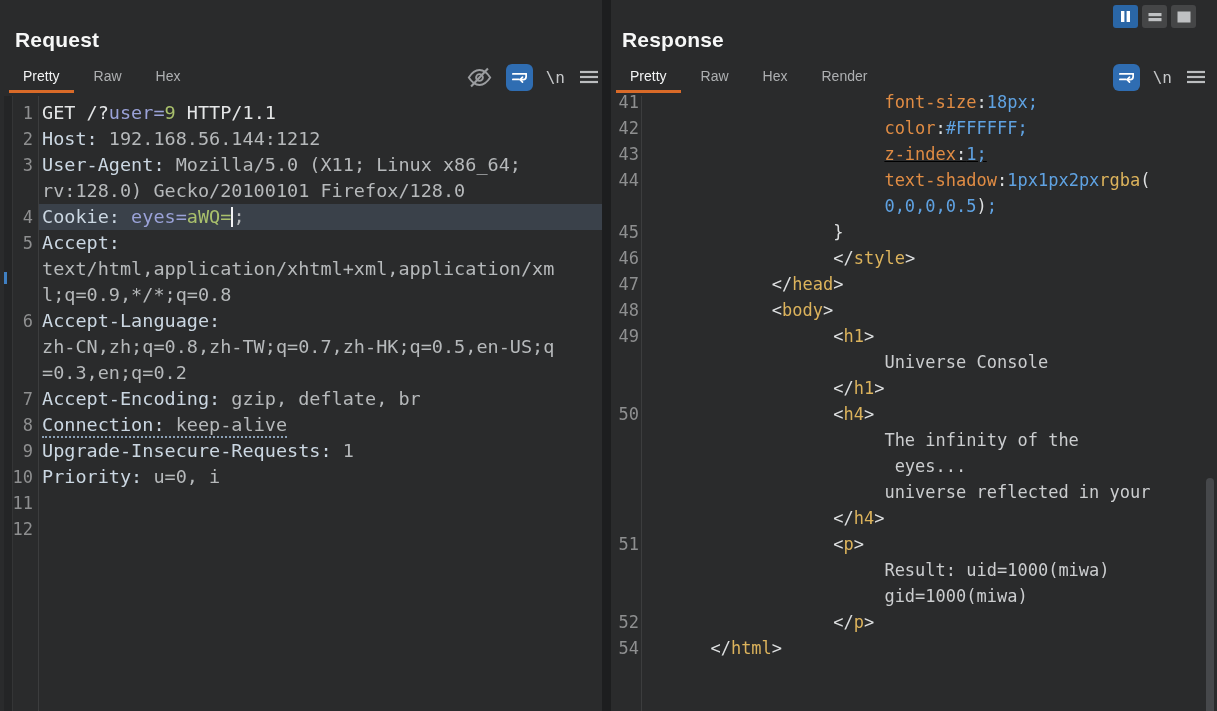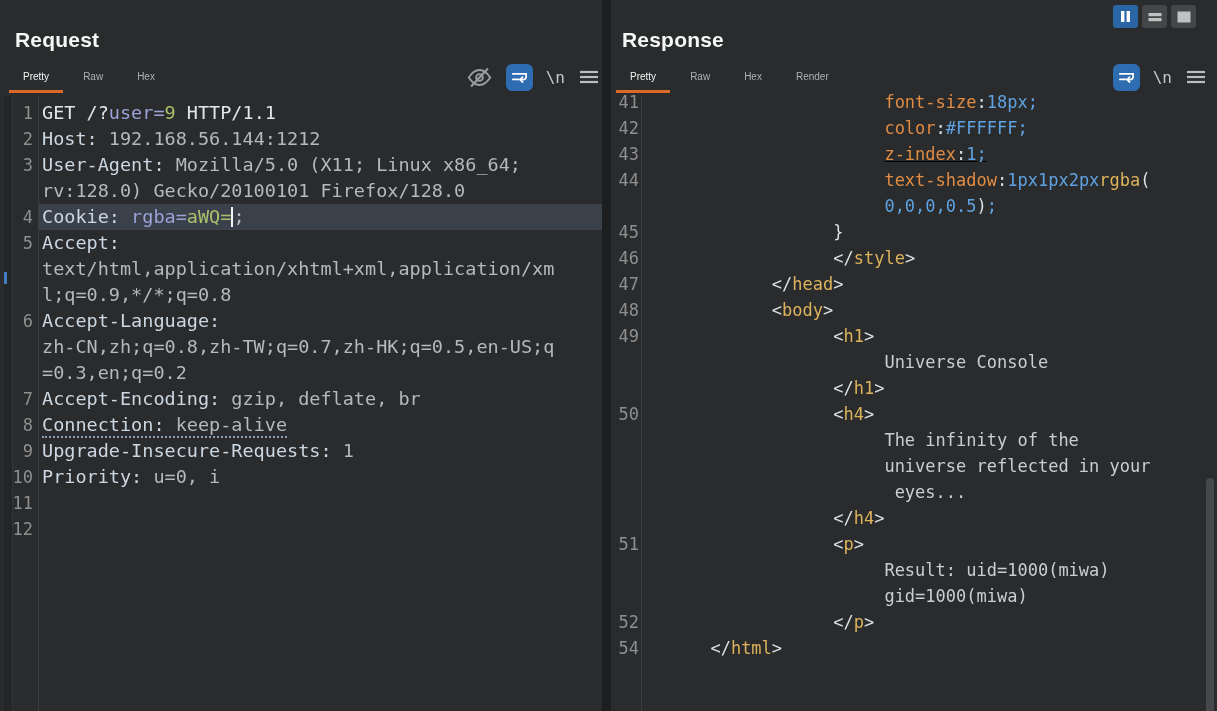--- a/index.html
+++ b/index.html
@@ -8,21 +8,21 @@
 
   .panel { position:absolute; top:0; bottom:0; background:#2a2b2c; overflow:hidden; }
   #request-panel  { left:4px;   width:602px; }
   #panel-divider  { position:absolute; left:602px; top:0; bottom:0; width:9px; background:#1d1e1f; }
   #response-panel { left:611px; width:606px; }
 
   .panel-title { position:absolute; top:28px; left:11px; font-size:21px; font-weight:700;
                  color:#f6f7f7; letter-spacing:.2px; }
 
   .tabs { position:absolute; top:62px; left:5px; height:31px; display:flex; gap:6px; }
-  .tab  { height:31px; line-height:29px; padding:0 14px; font-size:10px; color:#aeb0b2;
+  .tab  { height:31px; line-height:29px; padding:0 14px; font-size:14px; color:#aeb0b2;
           border-bottom:3px solid transparent; cursor:default; }
   .tab.active { color:#f2f3f4; border-bottom-color:#d96a28; }
 
   .toolbar { position:absolute; top:62px; height:30px; display:flex; align-items:center; gap:13px; }
   #request-panel .toolbar  { right:6px; }
   #response-panel .toolbar { right:10px; }
   .icon-btn { display:flex; align-items:center; justify-content:center; }
   .wrap-btn { width:27px; height:27px; border-radius:6px; background:#2f6db2; }
   .nl-label { font-family:"DejaVu Sans Mono", monospace; font-size:16px; color:#c6c8ca; }
 
@@ -102,21 +102,21 @@
   </div>
 
   <div class="left-strip"></div>
   <div class="scroll-marker"></div>
   <div class="gutter-line"></div>
   <div class="code" id="request-rows">
       <div class="code-row"><span class="gutter">1</span><span class="line-text"><span class="seg-plain">GET /?</span><span class="seg-param">user=</span><span class="seg-green">9</span><span class="seg-plain"> HTTP/1.1</span></span></div>
       <div class="code-row"><span class="gutter">2</span><span class="line-text"><span class="seg-hname">Host:</span><span class="seg-hval"> 192.168.56.144:1212</span></span></div>
       <div class="code-row"><span class="gutter">3</span><span class="line-text"><span class="seg-hname">User-Agent:</span><span class="seg-hval"> Mozilla/5.0 (X11; Linux x86_64;</span></span></div>
       <div class="code-row"><span class="gutter"></span><span class="line-text"><span class="seg-hval">rv:128.0) Gecko/20100101 Firefox/128.0</span></span></div>
-      <div class="code-row hl"><span class="gutter">4</span><span class="line-text"><span class="seg-hname">Cookie:</span><span class="seg-hval"> </span><span class="seg-param">rgba=</span><span class="seg-green">aWQ=</span><span class="cursor"></span><span class="seg-hval">;</span></span></div>
+      <div class="code-row hl"><span class="gutter">4</span><span class="line-text"><span class="seg-hname">Cookie:</span><span class="seg-hval"> </span><span class="seg-param">eyes=</span><span class="seg-green">aWQ=</span><span class="cursor"></span><span class="seg-hval">;</span></span></div>
       <div class="code-row"><span class="gutter">5</span><span class="line-text"><span class="seg-hname">Accept:</span></span></div>
       <div class="code-row"><span class="gutter"></span><span class="line-text"><span class="seg-hval">text/html,application/xhtml+xml,application/xm</span></span></div>
       <div class="code-row"><span class="gutter"></span><span class="line-text"><span class="seg-hval">l;q=0.9,*/*;q=0.8</span></span></div>
       <div class="code-row"><span class="gutter">6</span><span class="line-text"><span class="seg-hname">Accept-Language:</span></span></div>
       <div class="code-row"><span class="gutter"></span><span class="line-text"><span class="seg-hval">zh-CN,zh;q=0.8,zh-TW;q=0.7,zh-HK;q=0.5,en-US;q</span></span></div>
       <div class="code-row"><span class="gutter"></span><span class="line-text"><span class="seg-hval">=0.3,en;q=0.2</span></span></div>
       <div class="code-row"><span class="gutter">7</span><span class="line-text"><span class="seg-hname">Accept-Encoding:</span><span class="seg-hval"> gzip, deflate, br</span></span></div>
       <div class="code-row"><span class="gutter">8</span><span class="line-text"><span class="u-dot"><span class="seg-hname">Connection:</span><span class="seg-hval"> keep-alive</span></span></span></div>
       <div class="code-row"><span class="gutter">9</span><span class="line-text"><span class="seg-hname">Upgrade-Insecure-Requests:</span><span class="seg-hval"> 1</span></span></div>
       <div class="code-row"><span class="gutter">10</span><span class="line-text"><span class="seg-hname">Priority:</span><span class="seg-hval"> u=0, i</span></span></div>
@@ -185,22 +185,22 @@
       <div class="code-row"><span class="gutter"></span><span class="line-text" style="padding-left: calc(23ch + 38px);"><span class="seg-cssv">0,0,0,0.5</span><span class="seg-punct">)</span><span class="seg-cssv">;</span></span></div>
       <div class="code-row"><span class="gutter">45</span><span class="line-text" style="padding-left: calc(18ch + 38px);"><span class="seg-punct">}</span></span></div>
       <div class="code-row"><span class="gutter">46</span><span class="line-text" style="padding-left: calc(18ch + 38px);"><span class="seg-punct">&lt;/</span><span class="seg-gold">style</span><span class="seg-punct">&gt;</span></span></div>
       <div class="code-row"><span class="gutter">47</span><span class="line-text" style="padding-left: calc(12ch + 38px);"><span class="seg-punct">&lt;/</span><span class="seg-gold">head</span><span class="seg-punct">&gt;</span></span></div>
       <div class="code-row"><span class="gutter">48</span><span class="line-text" style="padding-left: calc(12ch + 38px);"><span class="seg-punct">&lt;</span><span class="seg-gold">body</span><span class="seg-punct">&gt;</span></span></div>
       <div class="code-row"><span class="gutter">49</span><span class="line-text" style="padding-left: calc(18ch + 38px);"><span class="seg-punct">&lt;</span><span class="seg-gold">h1</span><span class="seg-punct">&gt;</span></span></div>
       <div class="code-row"><span class="gutter"></span><span class="line-text" style="padding-left: calc(23ch + 38px);"><span class="seg-text">Universe Console</span></span></div>
       <div class="code-row"><span class="gutter"></span><span class="line-text" style="padding-left: calc(18ch + 38px);"><span class="seg-punct">&lt;/</span><span class="seg-gold">h1</span><span class="seg-punct">&gt;</span></span></div>
       <div class="code-row"><span class="gutter">50</span><span class="line-text" style="padding-left: calc(18ch + 38px);"><span class="seg-punct">&lt;</span><span class="seg-gold">h4</span><span class="seg-punct">&gt;</span></span></div>
       <div class="code-row"><span class="gutter"></span><span class="line-text" style="padding-left: calc(23ch + 38px);"><span class="seg-text">The infinity of the</span></span></div>
+      <div class="code-row"><span class="gutter"></span><span class="line-text" style="padding-left: calc(23ch + 38px);"><span class="seg-text"> eyes...</span></span></div>
       <div class="code-row"><span class="gutter"></span><span class="line-text" style="padding-left: calc(23ch + 38px);"><span class="seg-text">universe reflected in your</span></span></div>
-      <div class="code-row"><span class="gutter"></span><span class="line-text" style="padding-left: calc(23ch + 38px);"><span class="seg-text"> eyes...</span></span></div>
       <div class="code-row"><span class="gutter"></span><span class="line-text" style="padding-left: calc(18ch + 38px);"><span class="seg-punct">&lt;/</span><span class="seg-gold">h4</span><span class="seg-punct">&gt;</span></span></div>
       <div class="code-row"><span class="gutter">51</span><span class="line-text" style="padding-left: calc(18ch + 38px);"><span class="seg-punct">&lt;</span><span class="seg-gold">p</span><span class="seg-punct">&gt;</span></span></div>
       <div class="code-row"><span class="gutter"></span><span class="line-text" style="padding-left: calc(23ch + 38px);"><span class="seg-text">Result: uid=1000(miwa)</span></span></div>
       <div class="code-row"><span class="gutter"></span><span class="line-text" style="padding-left: calc(23ch + 38px);"><span class="seg-text">gid=1000(miwa)</span></span></div>
       <div class="code-row"><span class="gutter">52</span><span class="line-text" style="padding-left: calc(18ch + 38px);"><span class="seg-punct">&lt;/</span><span class="seg-gold">p</span><span class="seg-punct">&gt;</span></span></div>
       <div class="code-row"><span class="gutter">54</span><span class="line-text" style="padding-left: calc(6ch + 38px);"><span class="seg-punct">&lt;/</span><span class="seg-gold">html</span><span class="seg-punct">&gt;</span></span></div>
     </div>
   <div class="scrollbar-thumb"></div>
 </section>
 

